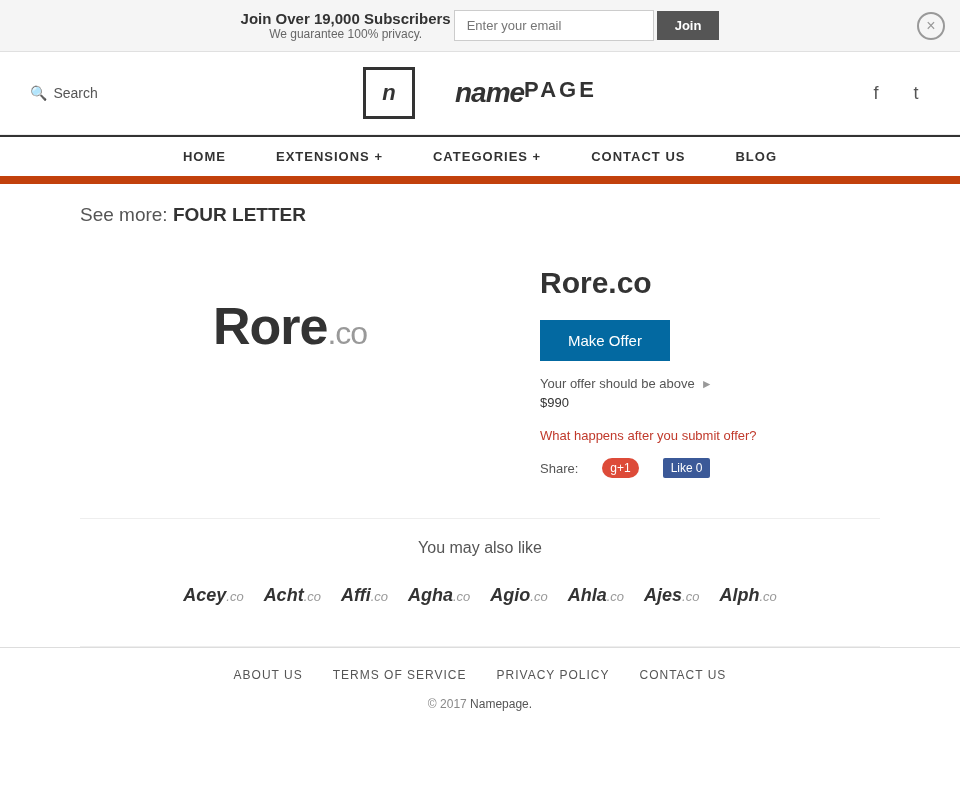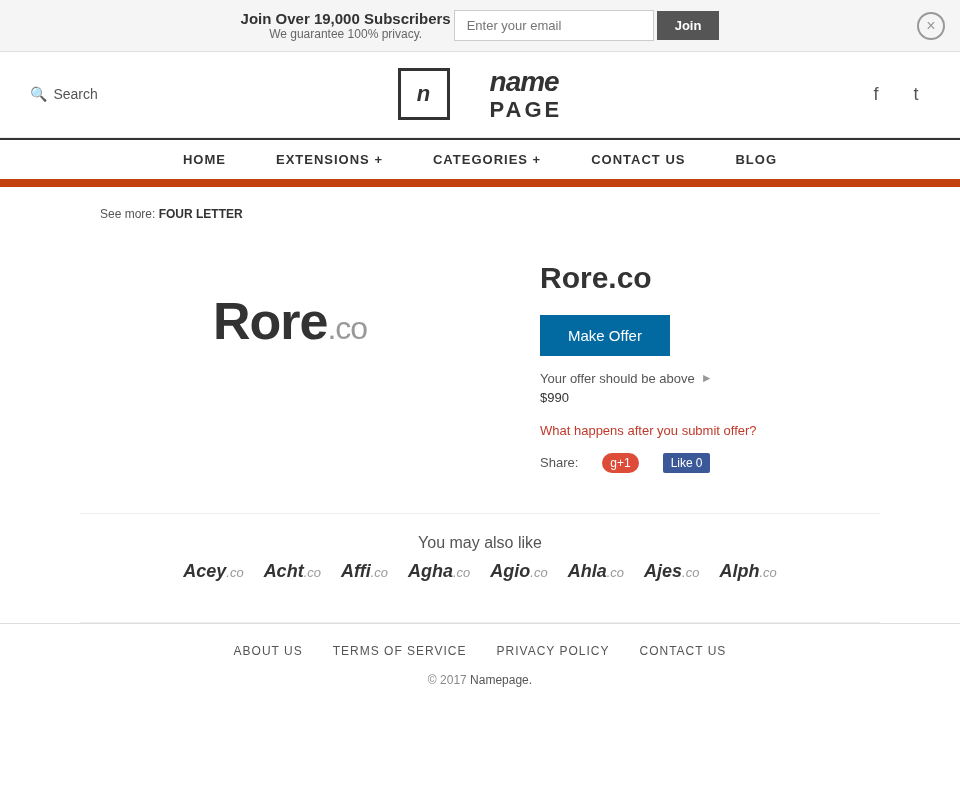--- a/index.html
+++ b/index.html
@@ -85,21 +85,21 @@
       display: flex;
       align-items: center;
       justify-content: center;
       font-size: 22px;
       font-weight: bold;
       color: #333;
       font-style: italic;
     }
     #header .logo-text {
       display: flex;
-      flex-direction: column;
+      flex-direction: row;
       line-height: 1.1;
       margin-left: 32px;
     }
     #header .logo-text .logo-name { font-size: 28px; font-weight: bold; color: #333; font-style: italic; letter-spacing: -1px; }
     #header .logo-text .logo-page { font-size: 22px; font-weight: bold; color: #333; letter-spacing: 3px; text-transform: uppercase; }
     #header .social-icons { display: flex; gap: 12px; align-items: center; }
     #header .social-icon { 
       color: #555; font-size: 18px; text-decoration: none;
       width: 28px; height: 28px; display: flex; align-items: center; justify-content: center;
     }
@@ -118,23 +118,22 @@
       color: #333;
       font-size: 13px;
       font-weight: bold;
       letter-spacing: 1px;
       text-transform: uppercase;
     }
 
     
     #breadcrumb {
       padding: 20px 80px 10px;
-      font-size: 12px;
-      color: #555;
-      margin-left: 20px;
+      font-size: 19px;
+      color: #555;
     }
     #breadcrumb .see-more { color: #555; }
     #breadcrumb .four-letter { font-weight: bold; color: #333; text-transform: uppercase; }
 
     
     #main {
       display: flex;
       padding: 20px 80px 40px;
       gap: 40px;
       align-items: flex-start;
@@ -228,21 +227,21 @@
     }
 
     
     #also-like {
       padding: 20px 80px 40px;
       text-align: center;
     }
     #also-like .section-title {
       font-size: 16px;
       color: #555;
-      margin-bottom: 9px;
+      margin-bottom: 28px;
       font-weight: normal;
     }
     #also-like .domains-row {
       display: flex;
       justify-content: center;
       gap: 20px;
       flex-wrap: wrap;
     }
     .similar-domain {
       font-size: 18px;

